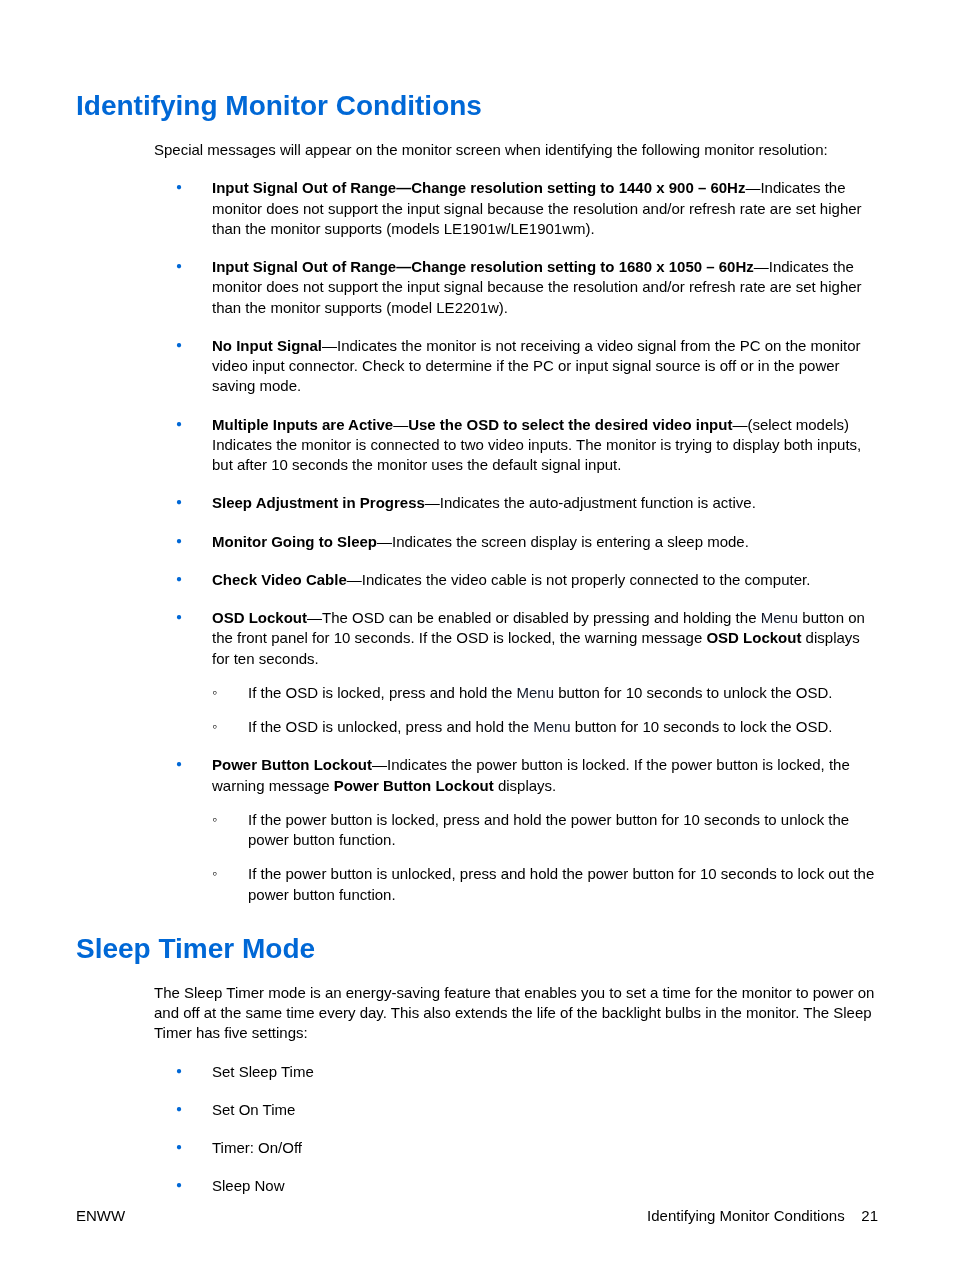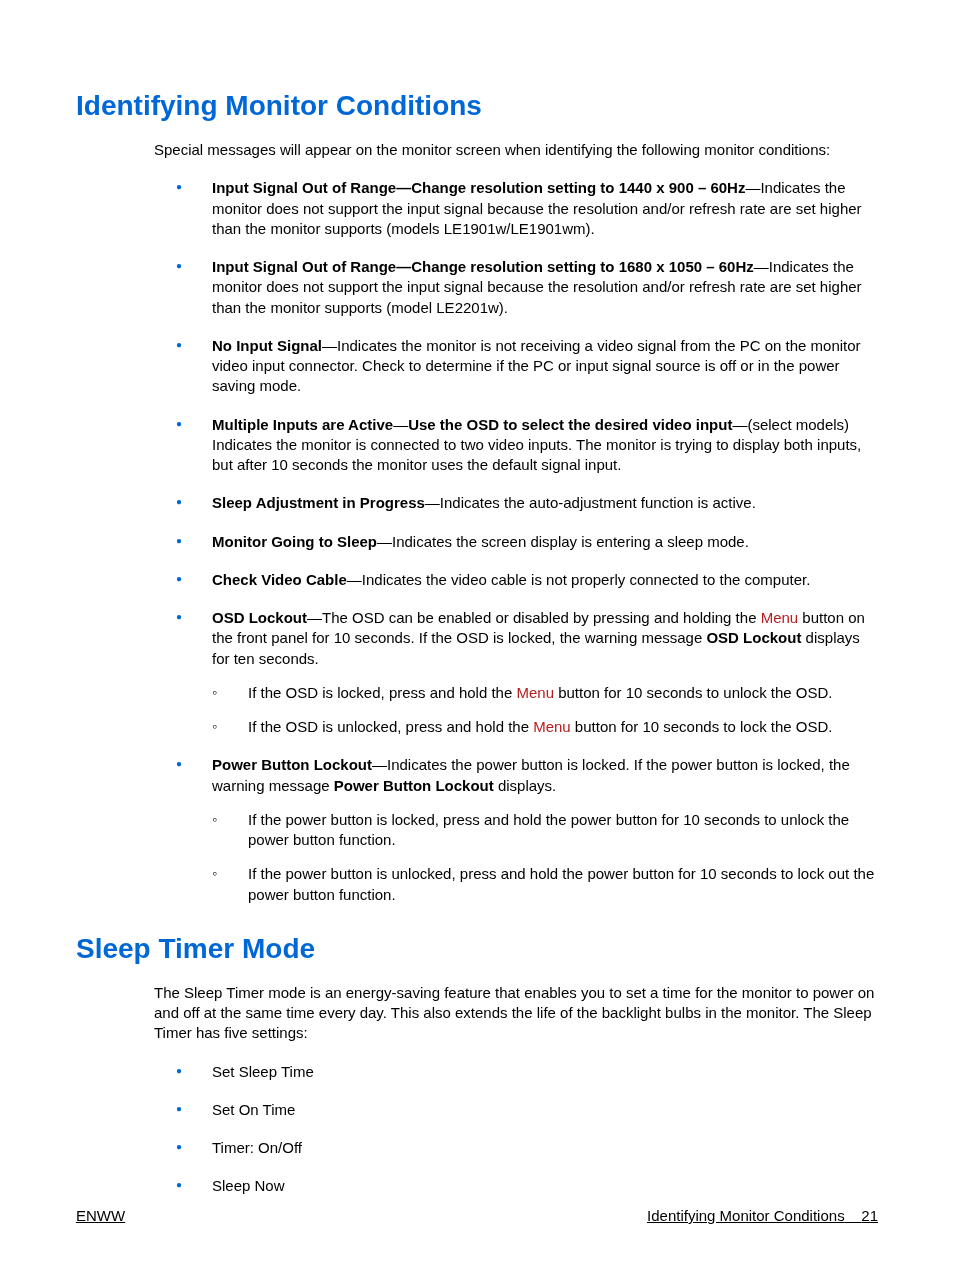--- a/index.html
+++ b/index.html
@@ -61,41 +61,40 @@
     }
     ul.inner > li::before {
       content: "◦";
       position: absolute;
       left: 0;
       top: 0;
       color: #000;
       font-size: 14px;
     }
     .bold { font-weight: bold; text-align: right; }
-    .link { color: #b91c1c; }
+    .link { color: #0f172a; }
     .footer {
       position: absolute;
       bottom: 46px;
       left: 76px;
       right: 76px;
       display: flex;
       justify-content: space-between;
       font-size: 15px;
-      text-decoration: underline;
     }
     .footer-right { }
   </style>
 </head>
 <body>
 
 <div class="page">
 
   <h1>Identifying Monitor Conditions</h1>
 
-  <p class="intro">Special messages will appear on the monitor screen when identifying the following monitor conditions:</p>
+  <p class="intro">Special messages will appear on the monitor screen when identifying the following monitor resolution:</p>
 
   <ul class="outer">
     <li>
       <span class="bold">Input Signal Out of Range—Change resolution setting to 1440 x 900 – 60Hz</span><span>—Indicates the monitor does not support the input signal because the resolution and/or refresh rate are set higher than the monitor supports (models LE1901w/LE1901wm).</span>
     </li>
     <li>
       <span class="bold">Input Signal Out of Range—Change resolution setting to 1680 x 1050 – 60Hz</span><span>—Indicates the monitor does not support the input signal because the resolution and/or refresh rate are set higher than the monitor supports (model LE2201w).</span>
     </li>
     <li>
       <span class="bold">No Input Signal</span><span>—Indicates the monitor is not receiving a video signal from the PC on the monitor video input connector. Check to determine if the PC or input signal source is off or in the power saving mode.</span>

